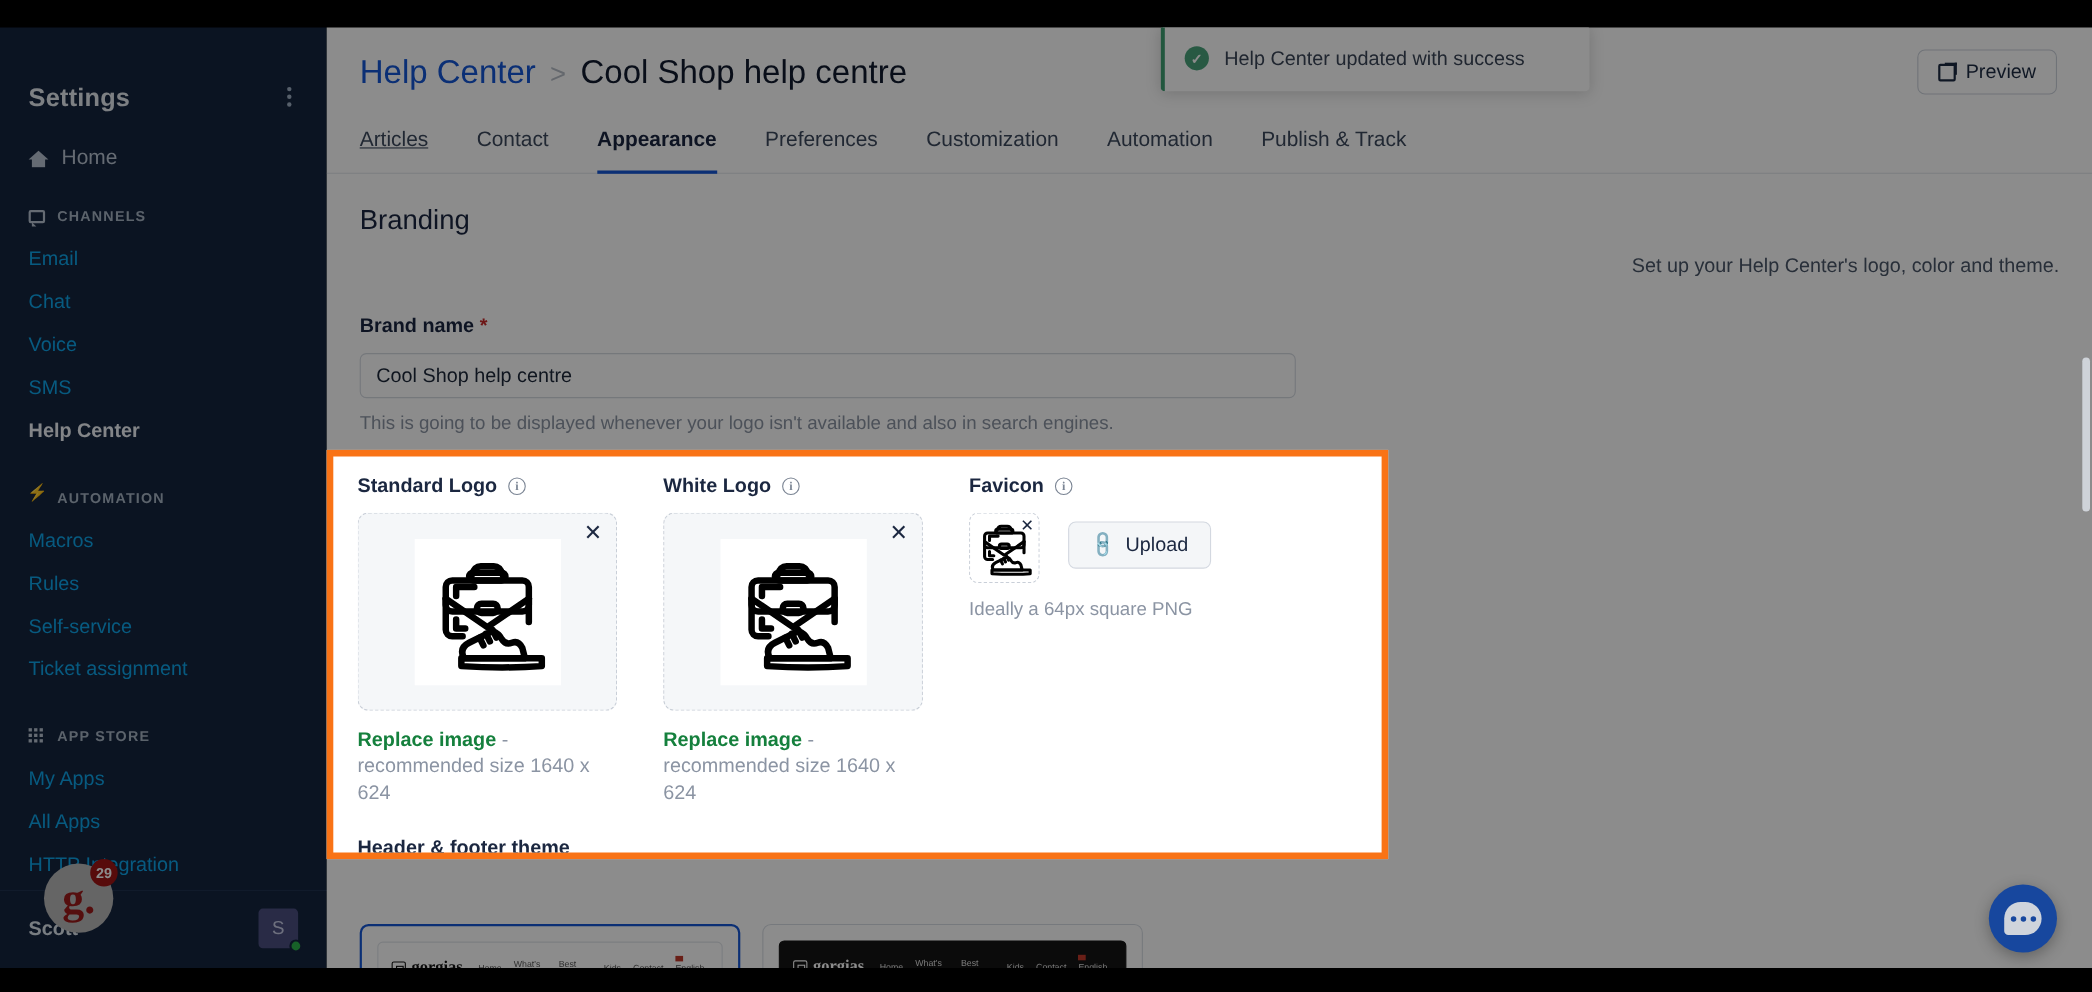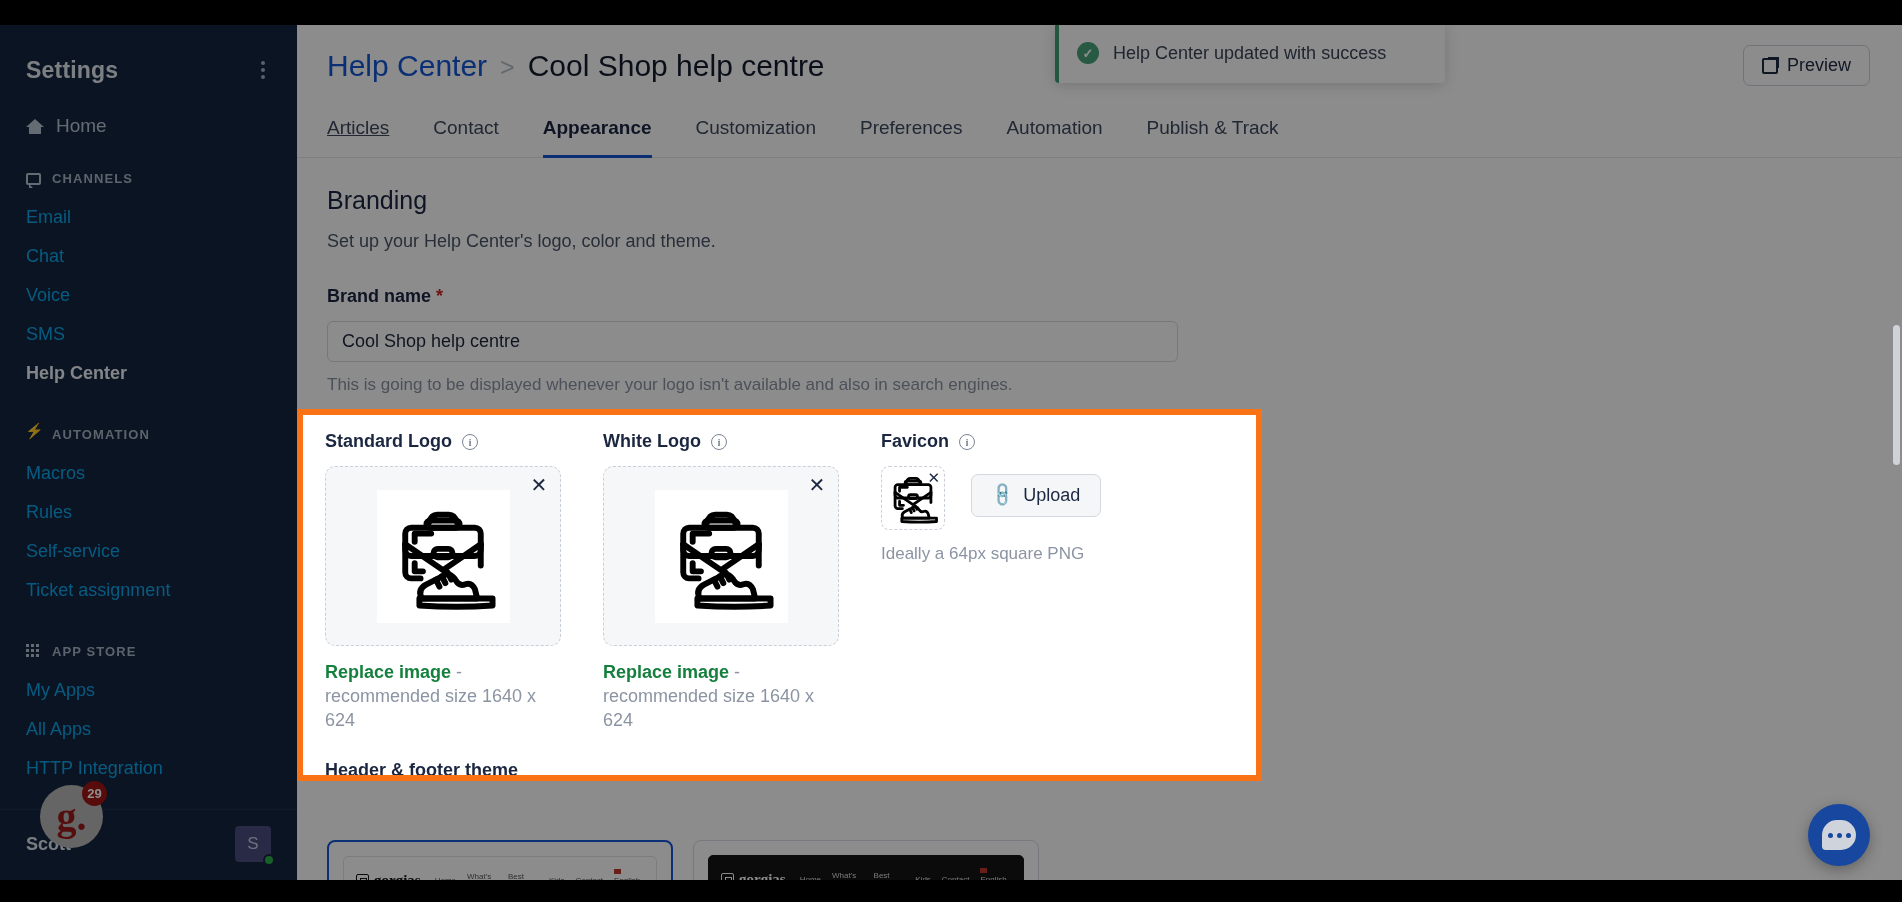--- a/index.html
+++ b/index.html
@@ -14,21 +14,21 @@
     width: 1902px; height: 902px;
     background: #000;
   }
 
   
   .sidebar {
     position: absolute; left:0; top:25px;
     width: 297px; height: 855px;
     background: #15253f;
     color: #c7d0dc;
-    padding-top: 2px;
+    padding-top: 20px;
   }
   .sb-head {
     display:flex; align-items:center; justify-content:space-between;
     padding: 28px 26px 0 26px;
   }
   .sb-title { font-size: 23px; font-weight: 700; color:#e4e9ef; letter-spacing:.2px; }
   .kebab { display:flex; flex-direction:column; gap:3px; align-items:center; padding:6px; cursor:pointer;}
   .kebab i { width:4px; height:4px; border-radius:50%; background:#9fb0c4; display:block;}
 
   .sb-home {
@@ -133,21 +133,21 @@
   }
   .tab:first-child{ padding-left:0;text-decoration:underline; }
   .tab.active { color:#1a2640; font-weight:700; }
   .tab.active:after {
     content:""; position:absolute; left:22px; right:22px; bottom:-1px; height:3px; background:#1457d6;
   }
   .tab.active:first-child:after { left:0; }
 
   .content { padding: 28px 30px 0 30px; }
   .sec-title { font-size:25px; color:#1a2640; }
-  .sec-sub { font-size:18px; color:#4a5668; margin-top:16px; }
+  .sec-sub { font-size:18px; color:#4a5668; margin-top:16px;text-align:right; }
 
   .field-label { font-size:18px; font-weight:700; color:#1a2640; margin-top:34px; }
   .req { color:#c62828; font-weight:700; }
   .text-input {
     margin-top:14px; width:851px; height:41px;
     border:1px solid #d5dae1; border-radius:6px;
     display:flex; align-items:center; padding:0 14px;
     font-size:18px; color:#1c2739; background:#fff;
   }
   .field-hint { margin-top:13px; font-size:17px; color:#8b94a3; }
@@ -342,22 +342,22 @@
       <div class="preview-btn">
         <span class="ext-ic"></span>
         <span>Preview</span>
       </div>
     </div>
 
     <div class="tabs">
       <div class="tab">Articles</div>
       <div class="tab">Contact</div>
       <div class="tab active">Appearance</div>
+      <div class="tab">Preferences</div>
       <div class="tab">Customization</div>
-      <div class="tab">Preferences</div>
       <div class="tab">Automation</div>
       <div class="tab">Publish &amp; Track</div>
     </div>
 
     <div class="content">
       <div class="sec-title">Branding</div>
       <div class="sec-sub">Set up your Help Center's logo, color and theme.</div>
 
       <div class="field-label">
         <span>Brand name</span>

